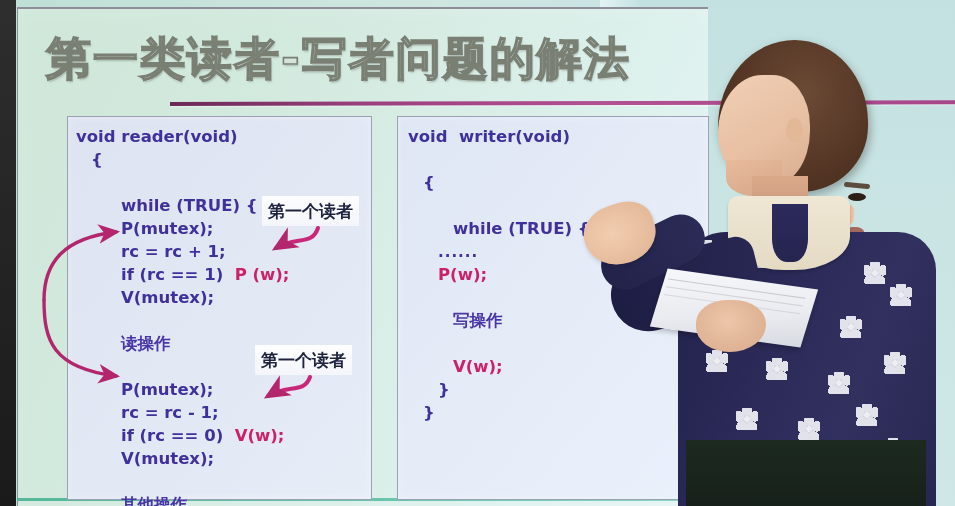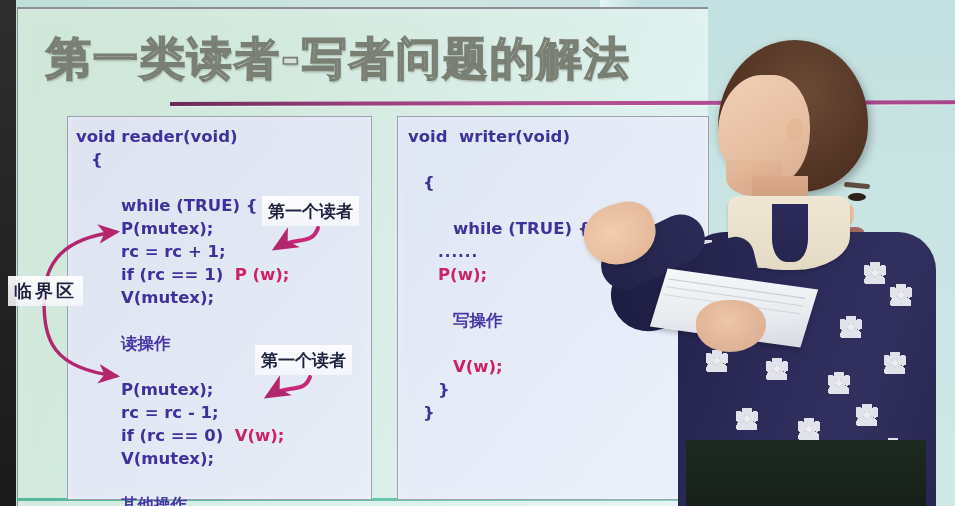--- a/index.html
+++ b/index.html
@@ -231,21 +231,20 @@
 
     <path d="M44,300 C44,340 52,368 116,376" fill="none" stroke="#b3266e" stroke-width="3.4" stroke-linecap="round" marker-end="url(#ah)"></path>
 
     <path d="M318,228 C312,246 296,236 276,248" fill="none" stroke="#c9287a" stroke-width="4" stroke-linecap="round" marker-end="url(#ah)"></path>
 
     <path d="M310,377 C304,394 288,384 268,396" fill="none" stroke="#c9287a" stroke-width="4" stroke-linecap="round" marker-end="url(#ah)"></path>
   </svg>
 
   <div class="callout" id="callout-first">第一个读者</div>
   <div class="callout" id="callout-last">第一个读者</div>
-  <div class="callout" id="callout-critical">临界区</div>
 
   <div class="person">
     <div class="hair"></div>
     <div class="face">
       <div class="brow"></div>
       <div class="eye"></div>
       <div class="nose"></div>
       <div class="mouth"></div>
     </div>
     <div class="ear"></div>

